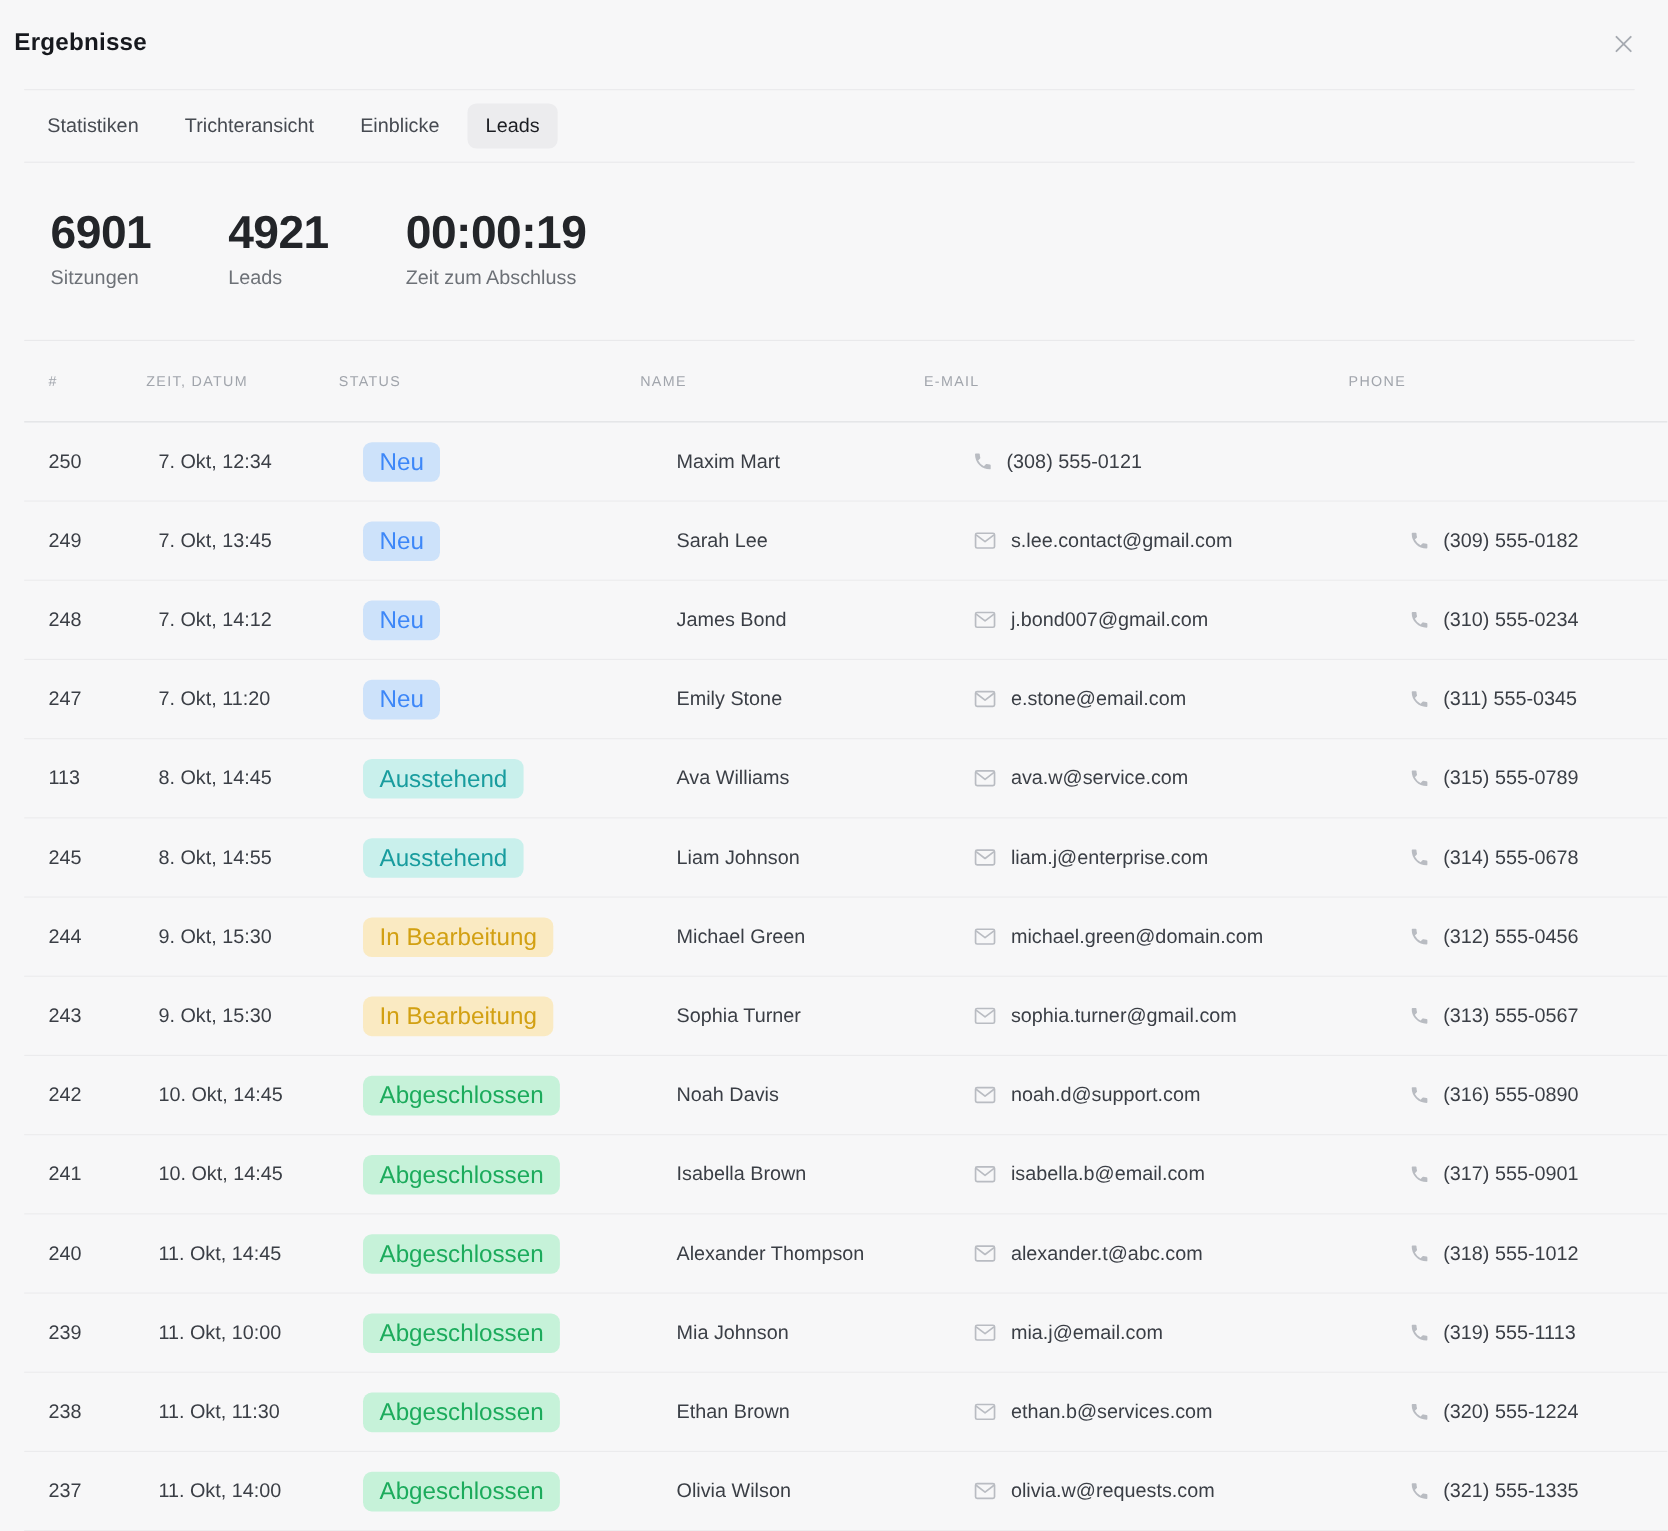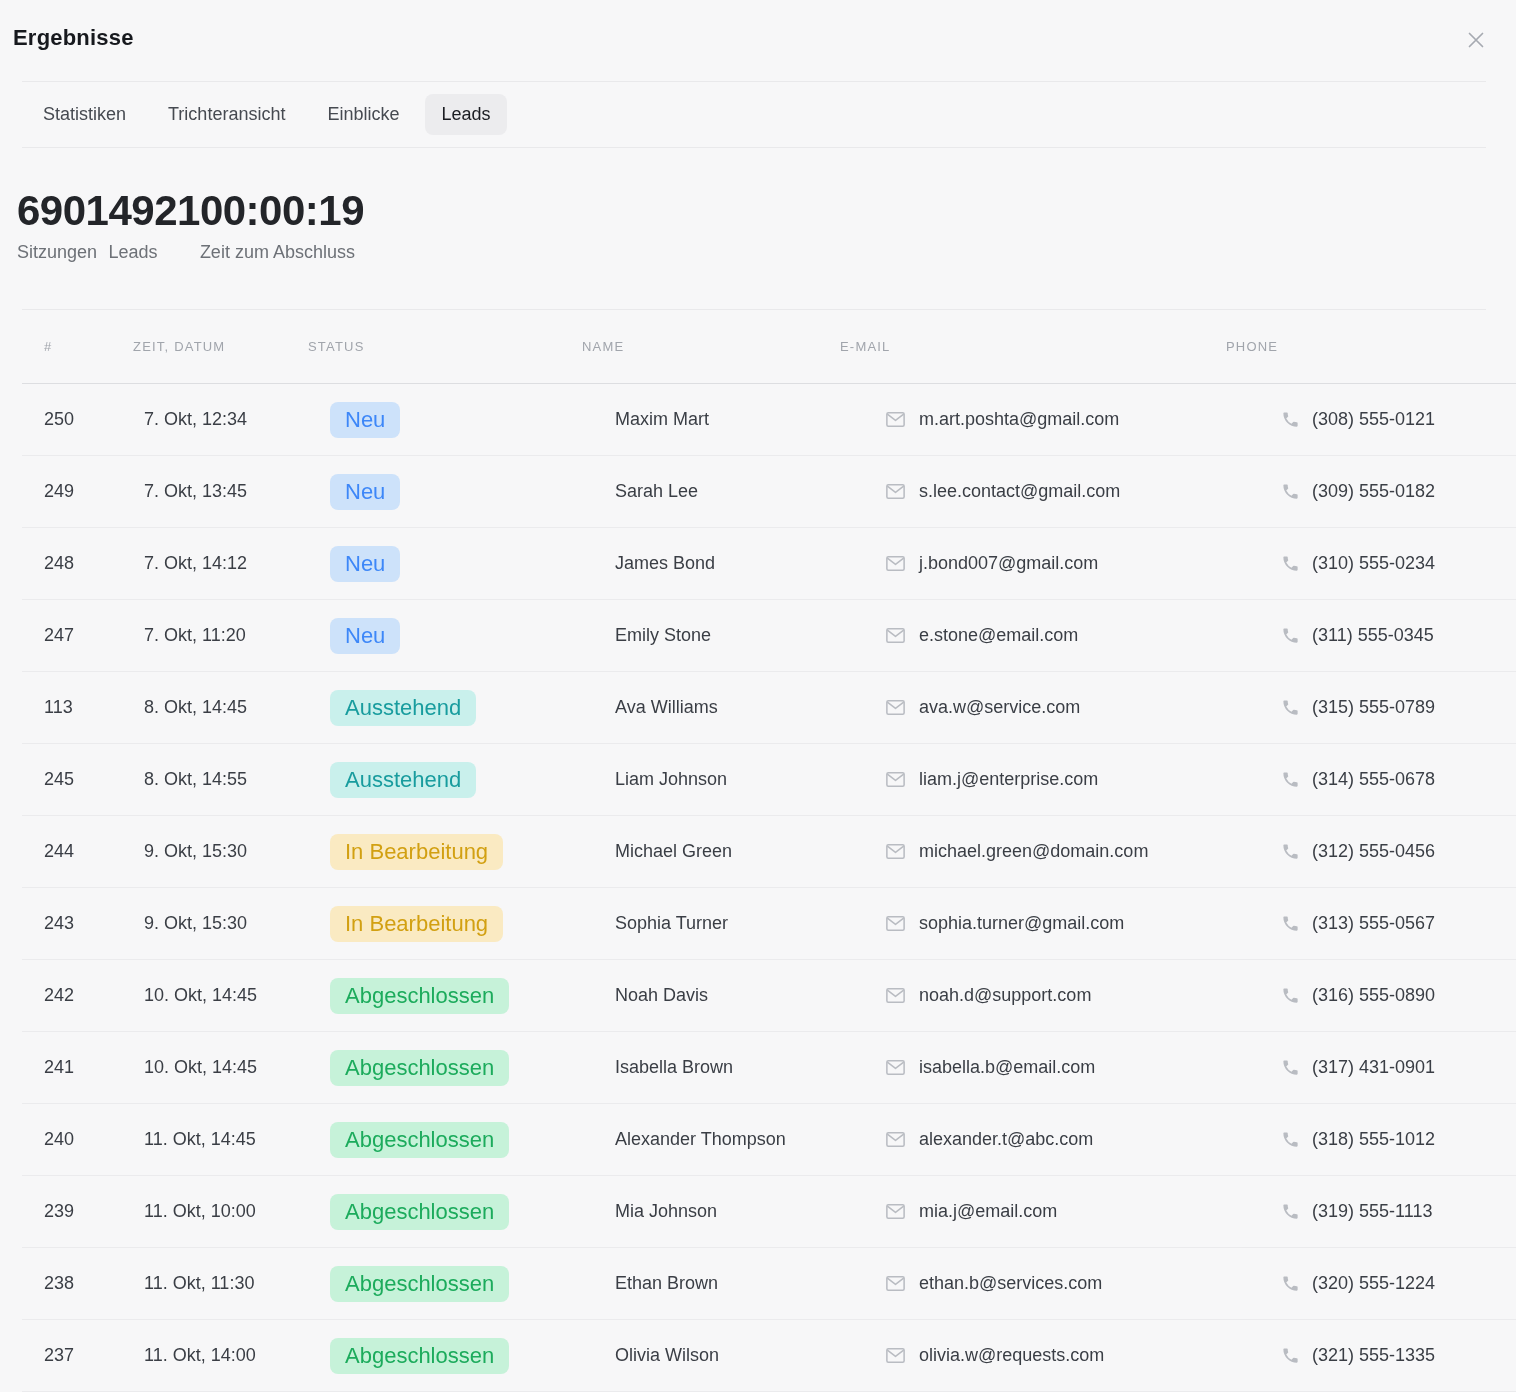--- a/index.html
+++ b/index.html
@@ -61,21 +61,22 @@
     white-space: nowrap;
   }
   .tab.active {
     background: #ececee;
     color: #1b1d22;
   }
 
   
   .stats {
     display: flex;
-    padding: 41px 0 46px 17px;
+    gap: 70px;
+    padding: 41px 0 46px 46px;
   }
   .stat-value {
     font-size: 42px;
     font-weight: 700;
     color: #232529;
     letter-spacing: -0.5px;
     line-height: 44px;
   }
   .stat-label {
     font-size: 18px;
@@ -176,29 +177,20 @@
     <div id="table-body">
   <div class="trow">
     <div class="cell-id">250</div>
     <div class="cell-datetime">7. Okt, 12:34</div>
     <div class="cell-status">
       <span class="badge" style="background: rgb(205, 226, 250); color: rgb(61, 135, 248);">Neu</span>
     </div>
     <div class="cell-name">Maxim Mart</div>
     <div class="cell-contact">
       <span class="icon">
-        <svg width="23" height="23" viewBox="0 0 24 24" fill="none" stroke="#b9bcc2" stroke-width="1.6" stroke-linejoin="round">
-          <rect x="3" y="5" width="18" height="14" rx="1.5"></rect>
-          <path d="M3.5 6.5 L12 13 L20.5 6.5"></path>
-        </svg>
-      </span>
-      <span>m.art.poshta@gmail.com</span>
-    </div>
-    <div class="cell-contact">
-      <span class="icon">
         <svg width="19" height="19" viewBox="0 0 24 24" fill="#b9bcc2">
           <path d="M6.62 10.79a15.05 15.05 0 0 0 6.59 6.59l2.2-2.2a1 1 0 0 1 1.01-.24 11.36 11.36 0 0 0 3.58.57 1 1 0 0 1 1 1V20a1 1 0 0 1-1 1A17 17 0 0 1 3 4a1 1 0 0 1 1-1h3.5a1 1 0 0 1 1 1 11.36 11.36 0 0 0 .57 3.58 1 1 0 0 1-.25 1.01z"></path>
         </svg>
       </span>
       <span>(308) 555-0121</span>
     </div>
   </div>
 
   <div class="trow">
     <div class="cell-id">249</div>
@@ -423,21 +415,21 @@
         </svg>
       </span>
       <span>isabella.b@email.com</span>
     </div>
     <div class="cell-contact">
       <span class="icon">
         <svg width="19" height="19" viewBox="0 0 24 24" fill="#b9bcc2">
           <path d="M6.62 10.79a15.05 15.05 0 0 0 6.59 6.59l2.2-2.2a1 1 0 0 1 1.01-.24 11.36 11.36 0 0 0 3.58.57 1 1 0 0 1 1 1V20a1 1 0 0 1-1 1A17 17 0 0 1 3 4a1 1 0 0 1 1-1h3.5a1 1 0 0 1 1 1 11.36 11.36 0 0 0 .57 3.58 1 1 0 0 1-.25 1.01z"></path>
         </svg>
       </span>
-      <span>(317) 431-0901</span>
+      <span>(317) 555-0901</span>
     </div>
   </div>
 
   <div class="trow">
     <div class="cell-id">240</div>
     <div class="cell-datetime">11. Okt, 14:45</div>
     <div class="cell-status">
       <span class="badge" style="background: rgb(198, 242, 217); color: rgb(28, 171, 92);">Abgeschlossen</span>
     </div>
     <div class="cell-name">Alexander Thompson</div>

